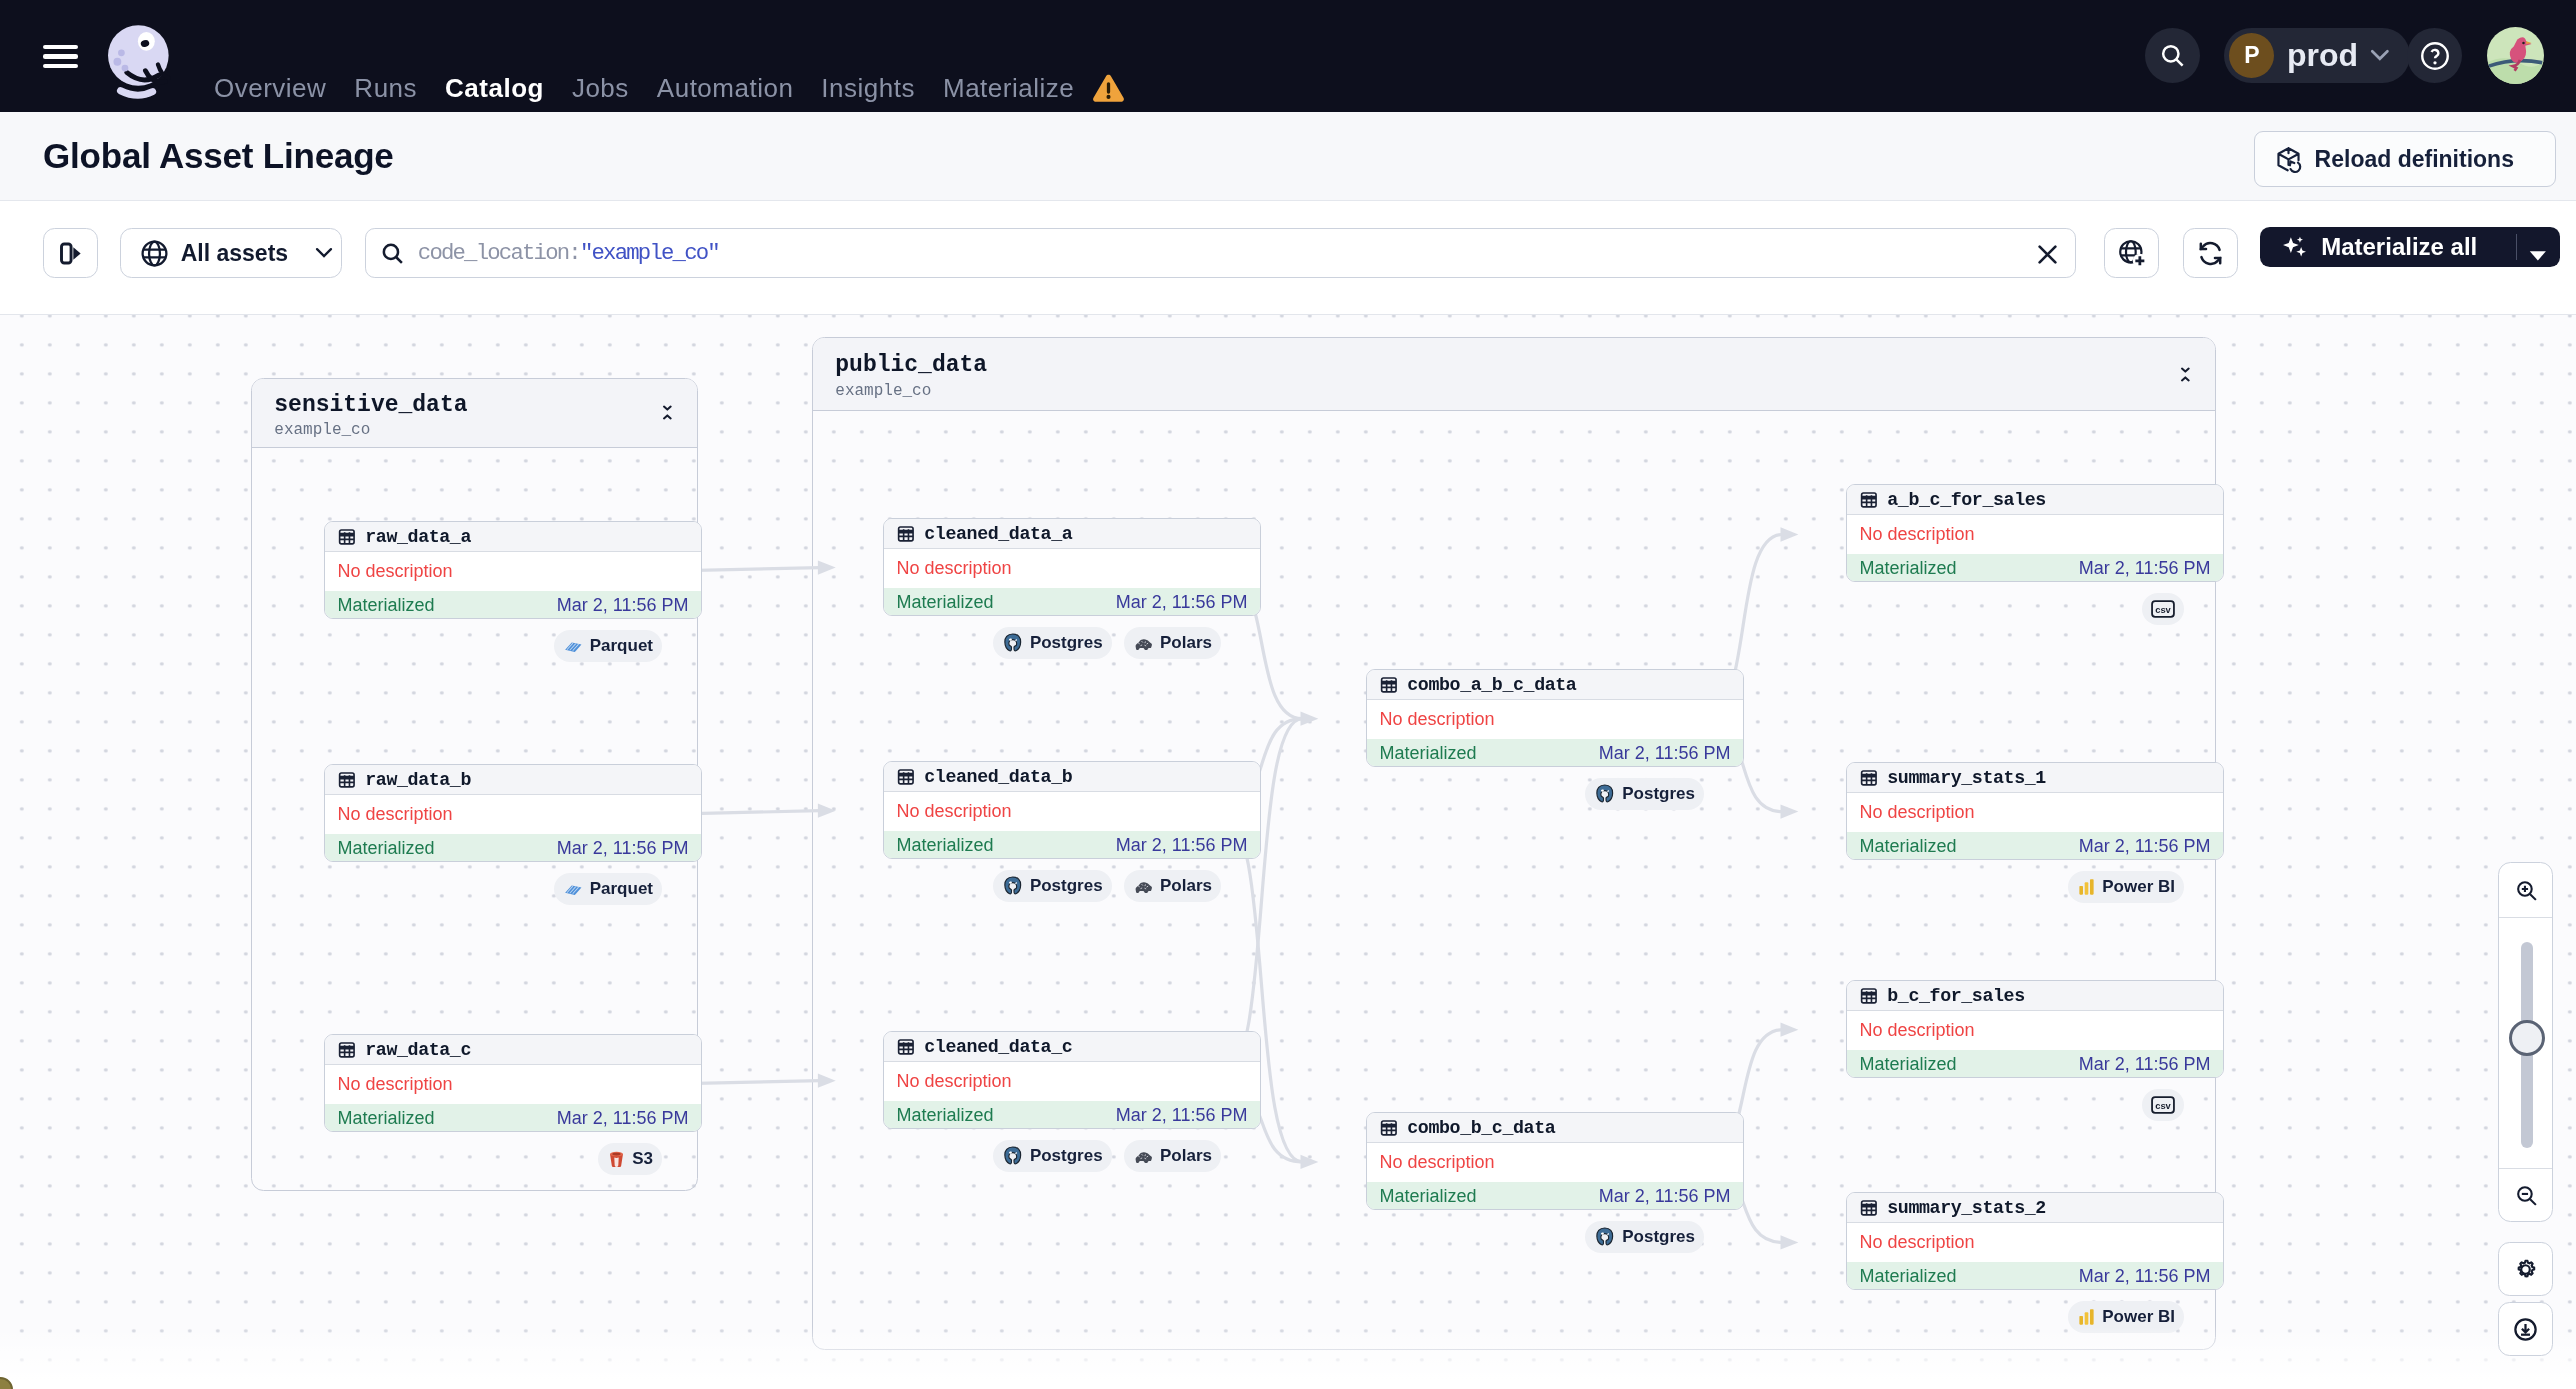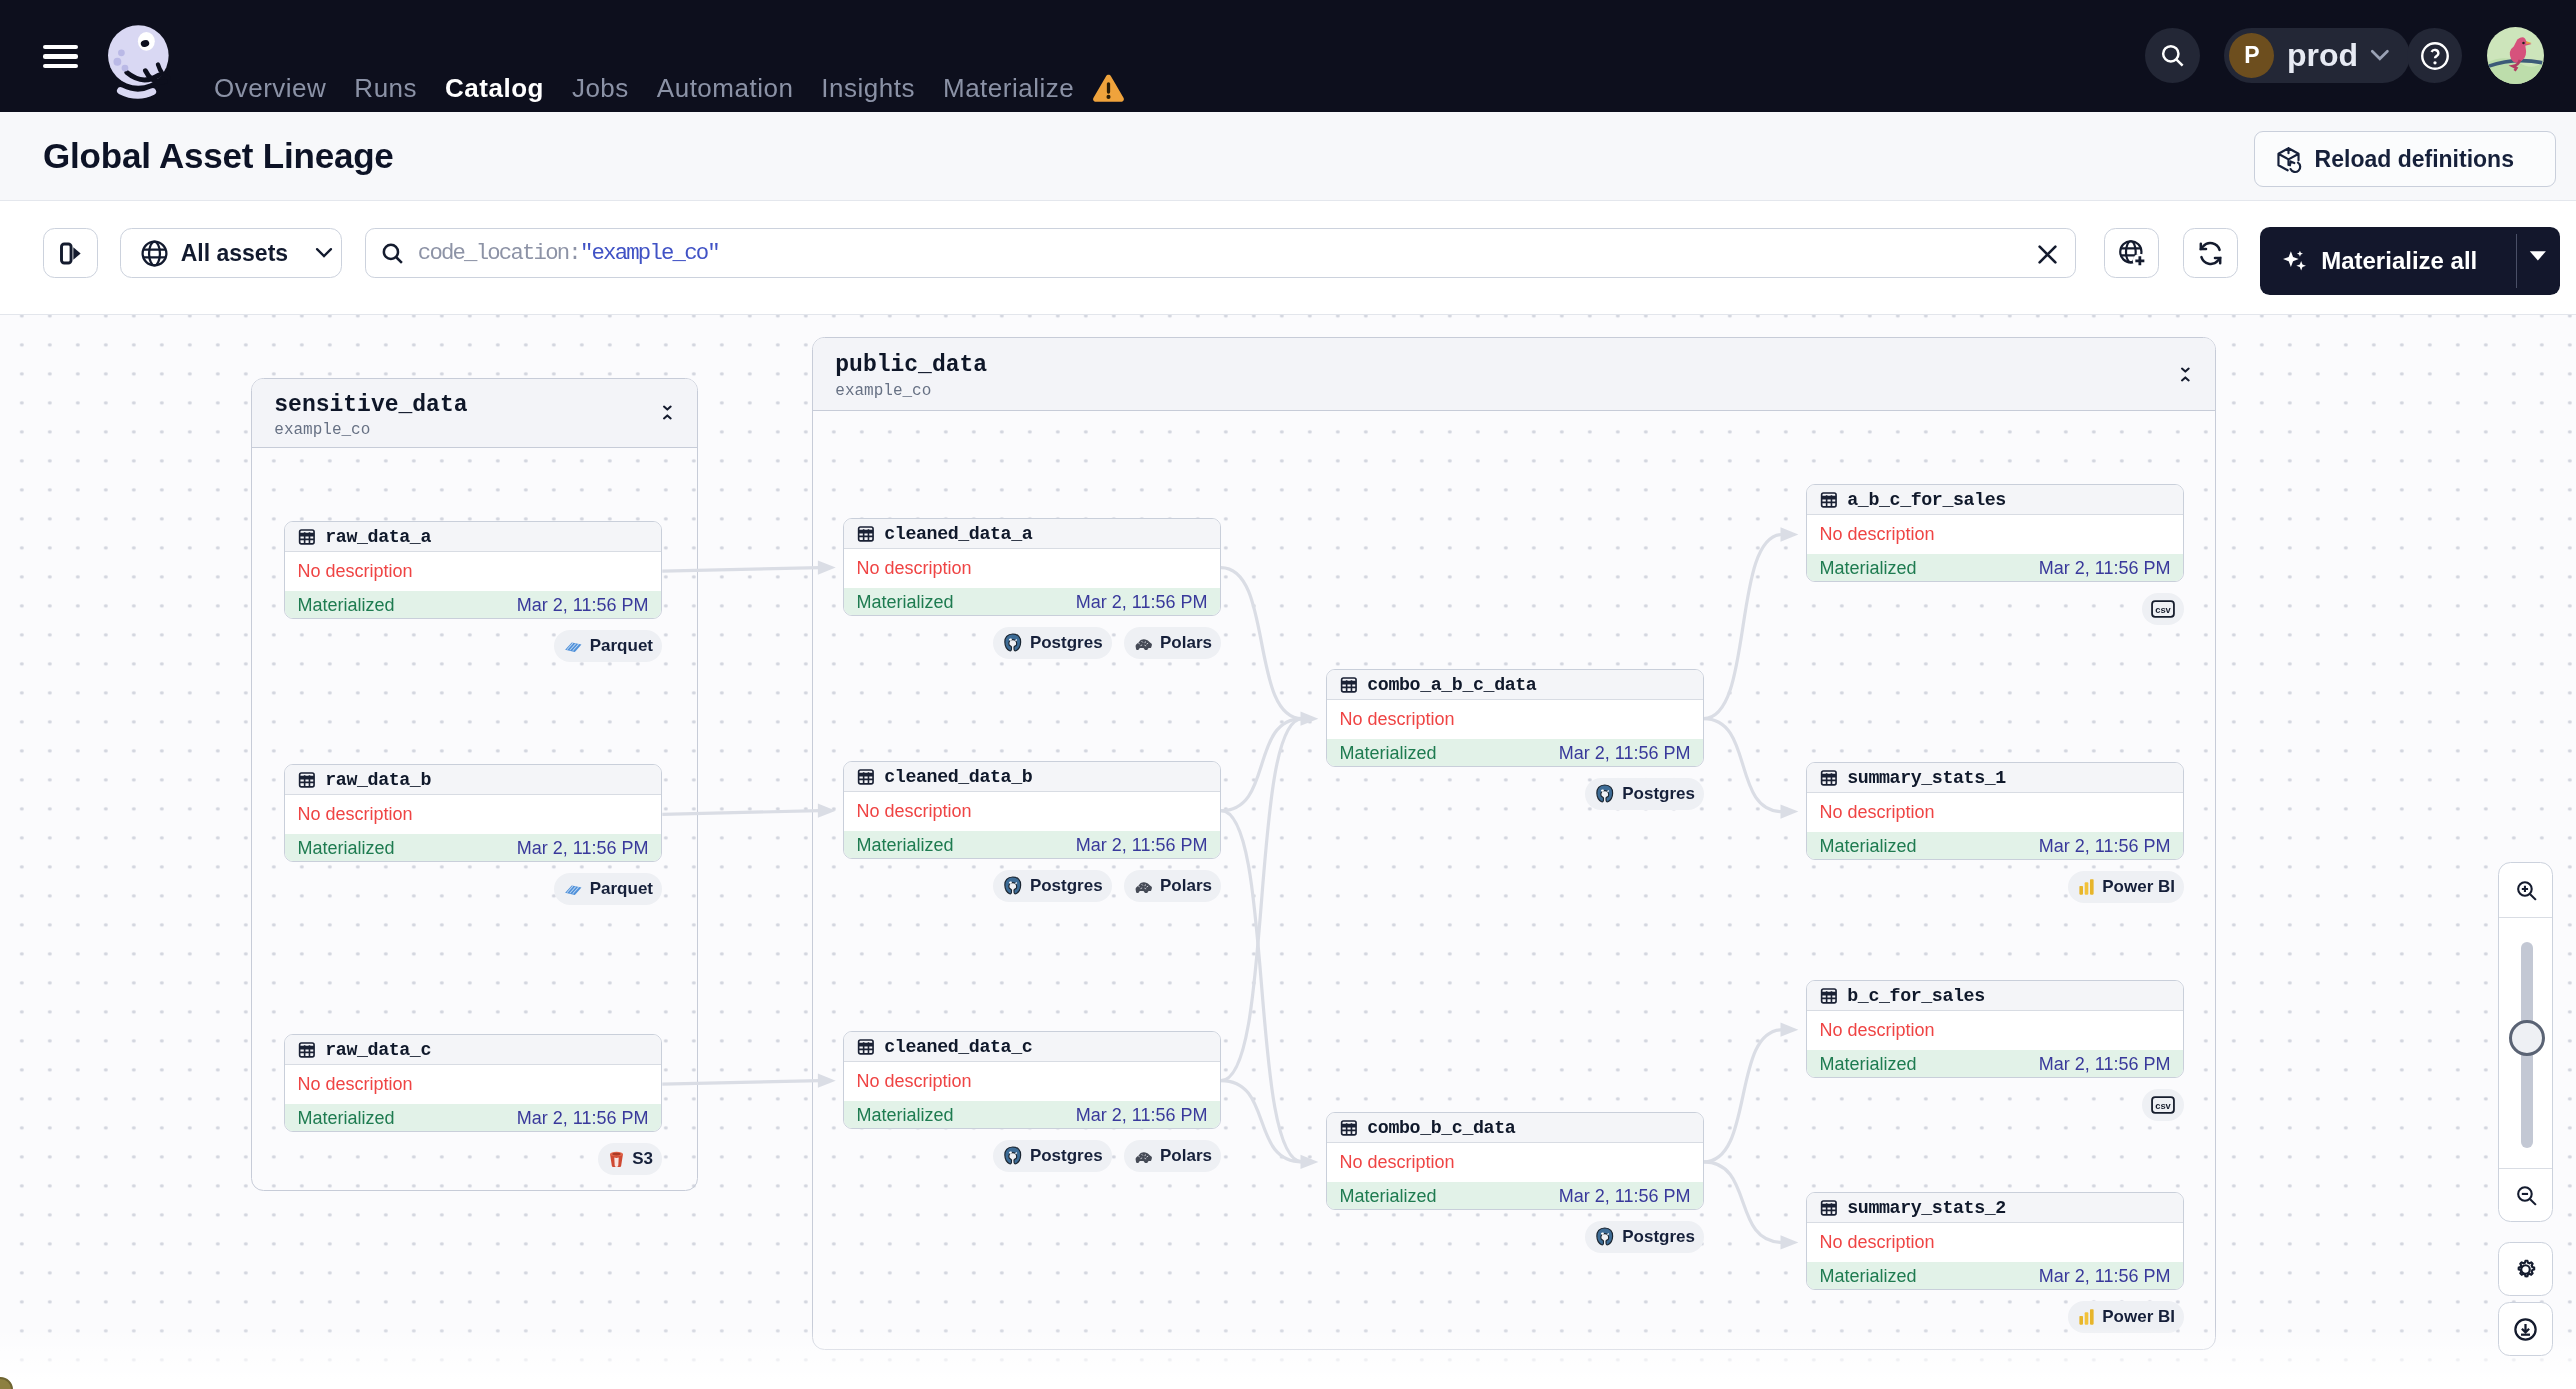--- a/index.html
+++ b/index.html
@@ -24,35 +24,35 @@
 .reload { position:absolute; left:2254px; top:19px; width:302px; height:56px; background:#fbfcfd; border:1.4px solid #c9cfdb; border-radius:9px; display:flex; align-items:center; gap:11.6px; padding-left:19px; font-size:23px; font-weight:600; color:#16203a; }
 
 
 .toolbar { position:absolute; left:0; top:201px; width:2576px; height:114px; background:#fff; border-bottom:0.9px solid #e3e6ec;padding-left:20px; }
 .tbtn { position:absolute; top:27px; height:50px; background:#fff; border:1.4px solid #ccd2dd; border-radius:11.6px; display:flex; align-items:center; justify-content:center; }
 .allassets { position:absolute; left:120px; top:27px; width:222px; height:50px; border:1.4px solid #ccd2dd; border-radius:11.6px; display:flex; align-items:center; gap:10.7px; padding-left:18px; font-size:23px; font-weight:600; color:#121a2e; }
 .search { position:absolute; left:365px; top:27px; width:1711px; height:50px; border:1.4px solid #ccd2dd; border-radius:9.8px; display:flex; align-items:center; padding-left:14.3px; gap:12.5px; font-size:22.3px; letter-spacing:-1.8px; }
 .search .q1 { color:#8d93a6; }
 .search .q2 { color:#4052c5; }
 .search .x { position:absolute; right:14.3px; top:11.6px; }
-.matall { position:absolute; left:2260px; top:26px; width:300px; height:68px; background:#13172c; border-radius:9.8px; display:flex; align-items:center; color:#fff; font-size:24px; font-weight:600; }
+.matall { position:absolute; left:2260px; top:26px; width:300px; height:40px; background:#13172c; border-radius:9.8px; display:flex; align-items:center; color:#fff; font-size:24px; font-weight:600; }
 .matall .sep { position:absolute; left:256px; top:7.2px; bottom:7.2px; width:1.3px; background:#4a4f66; }
 
 
 .canvas { position:absolute; left:0; top:315px; width:2576px; height:1074px; background-color:#fbfbfd;
   background-image:radial-gradient(circle, #d3d6df 1.5px, rgba(211,214,223,0) 2.1px);
   background-size:28px 29px; background-position:7.8px -13.6px; }
 .fade { position:absolute; left:0; bottom:0; width:100%; height:63px; background:linear-gradient(to bottom, rgba(255,255,255,0), #ffffff 85%); }
 .group { position:absolute; border:1.8px solid #c7ccd8; border-radius:12.5px; }
 .ghdr { position:absolute; left:0; top:0; right:0; background:#f3f4f8; border-bottom:1.8px solid #c7ccd8; border-radius:10.7px 10.7px 0 0; }
 .ghdr .gt { position:absolute; left:22.3px; font-family:"Liberation Mono", monospace; font-weight:700; color:#0e1628; }
 .ghdr .gs { position:absolute; left:22.3px; font-family:"Liberation Mono", monospace; color:#677184; }
 .gcollapse { position:absolute; }
 
-.node { position:absolute; width:378px; height:98px; background:#fff; border:1.4px solid #c9cfda; border-radius:9px; overflow:hidden; }
+.node { position:absolute; width:378px; height:98px; background:#fff; border:1.4px solid #c9cfda; border-radius:9px; overflow:hidden;margin-left:40px; }
 .nhdr { height:30px; background:#f4f5f8; border-bottom:0.9px solid #d8dce3; display:flex; align-items:center; gap:9px; padding-left:11.6px; font-family:"Liberation Mono", monospace; font-weight:700; font-size:18.3px; color:#10192b; letter-spacing:-0.4px; }
 .ndesc { height:39px; display:flex; align-items:center; padding-left:12.5px; font-size:18px; color:#ef4444; }
 .nstat { height:29px; background:#e2f2e8; display:flex; align-items:center; justify-content:space-between; padding:0 12.5px; font-size:18px; }
 .mat { color:#1e7b50; }
 .date { color:#39399b; }
 .tagrow { position:absolute; display:flex; justify-content:flex-end; gap:12.5px; }
 .pill { height:32px; background:#eef0f4; border-radius:16px; display:flex; align-items:center; gap:6.3px; padding:0 9px; font-size:17px; font-weight:700; color:#16203a; }
 .pill-ico { padding:0 9px; }
 
 

